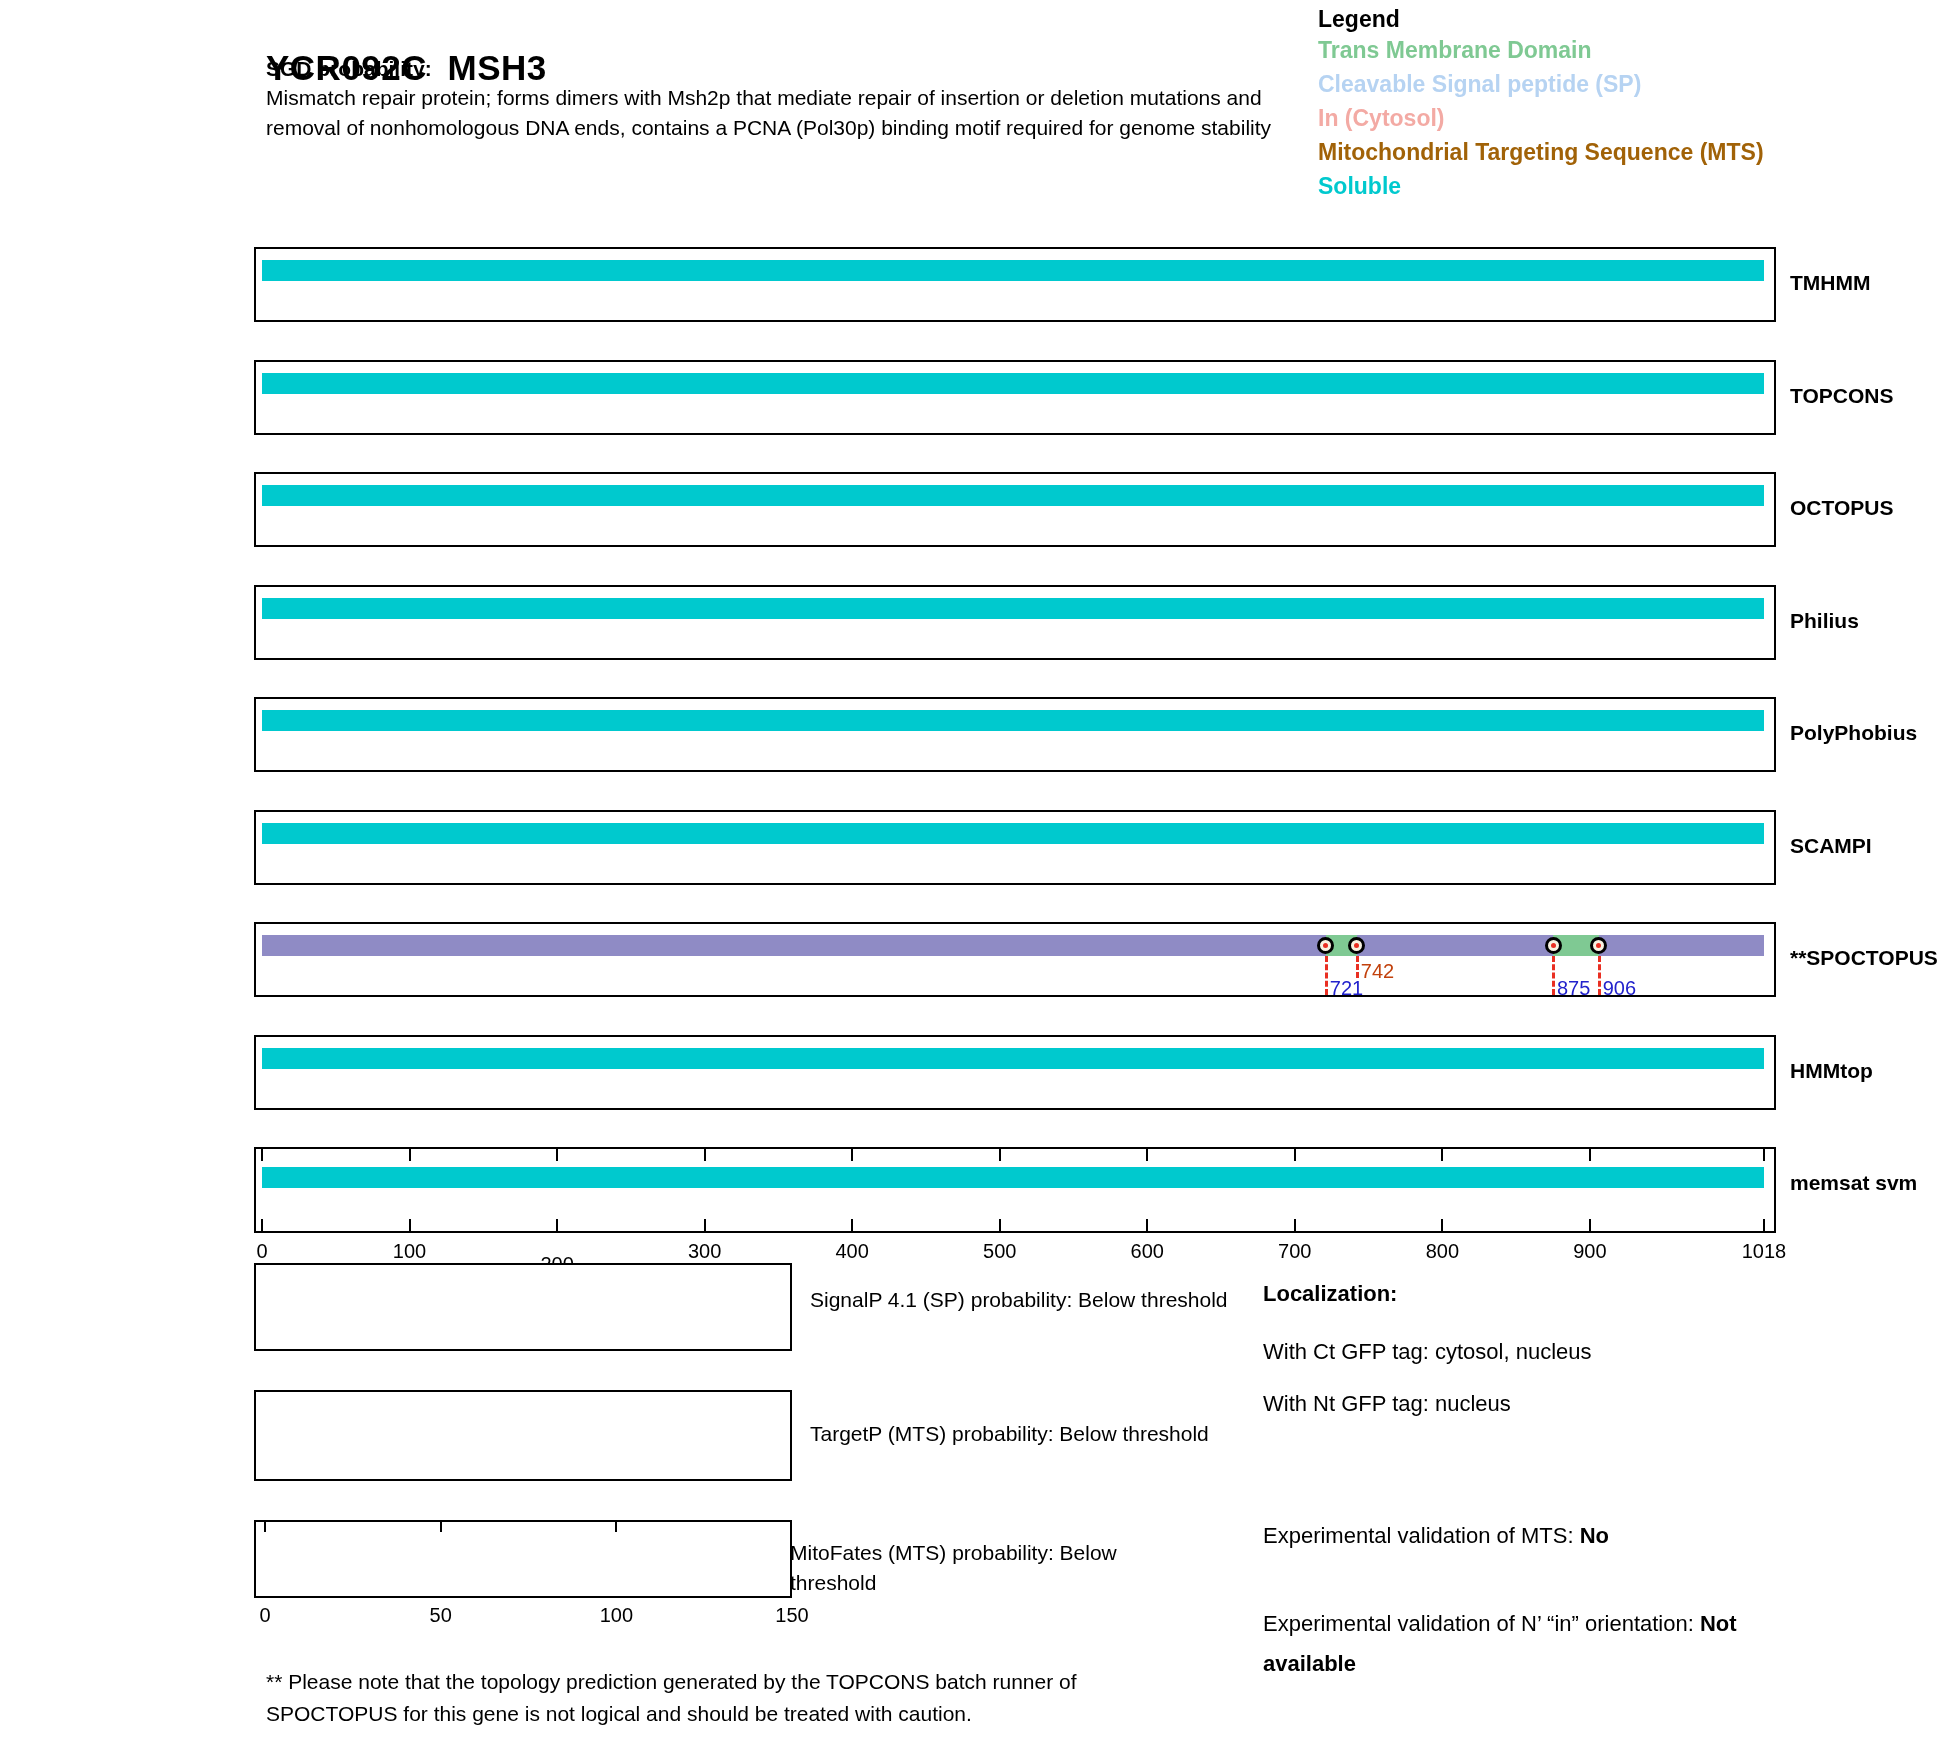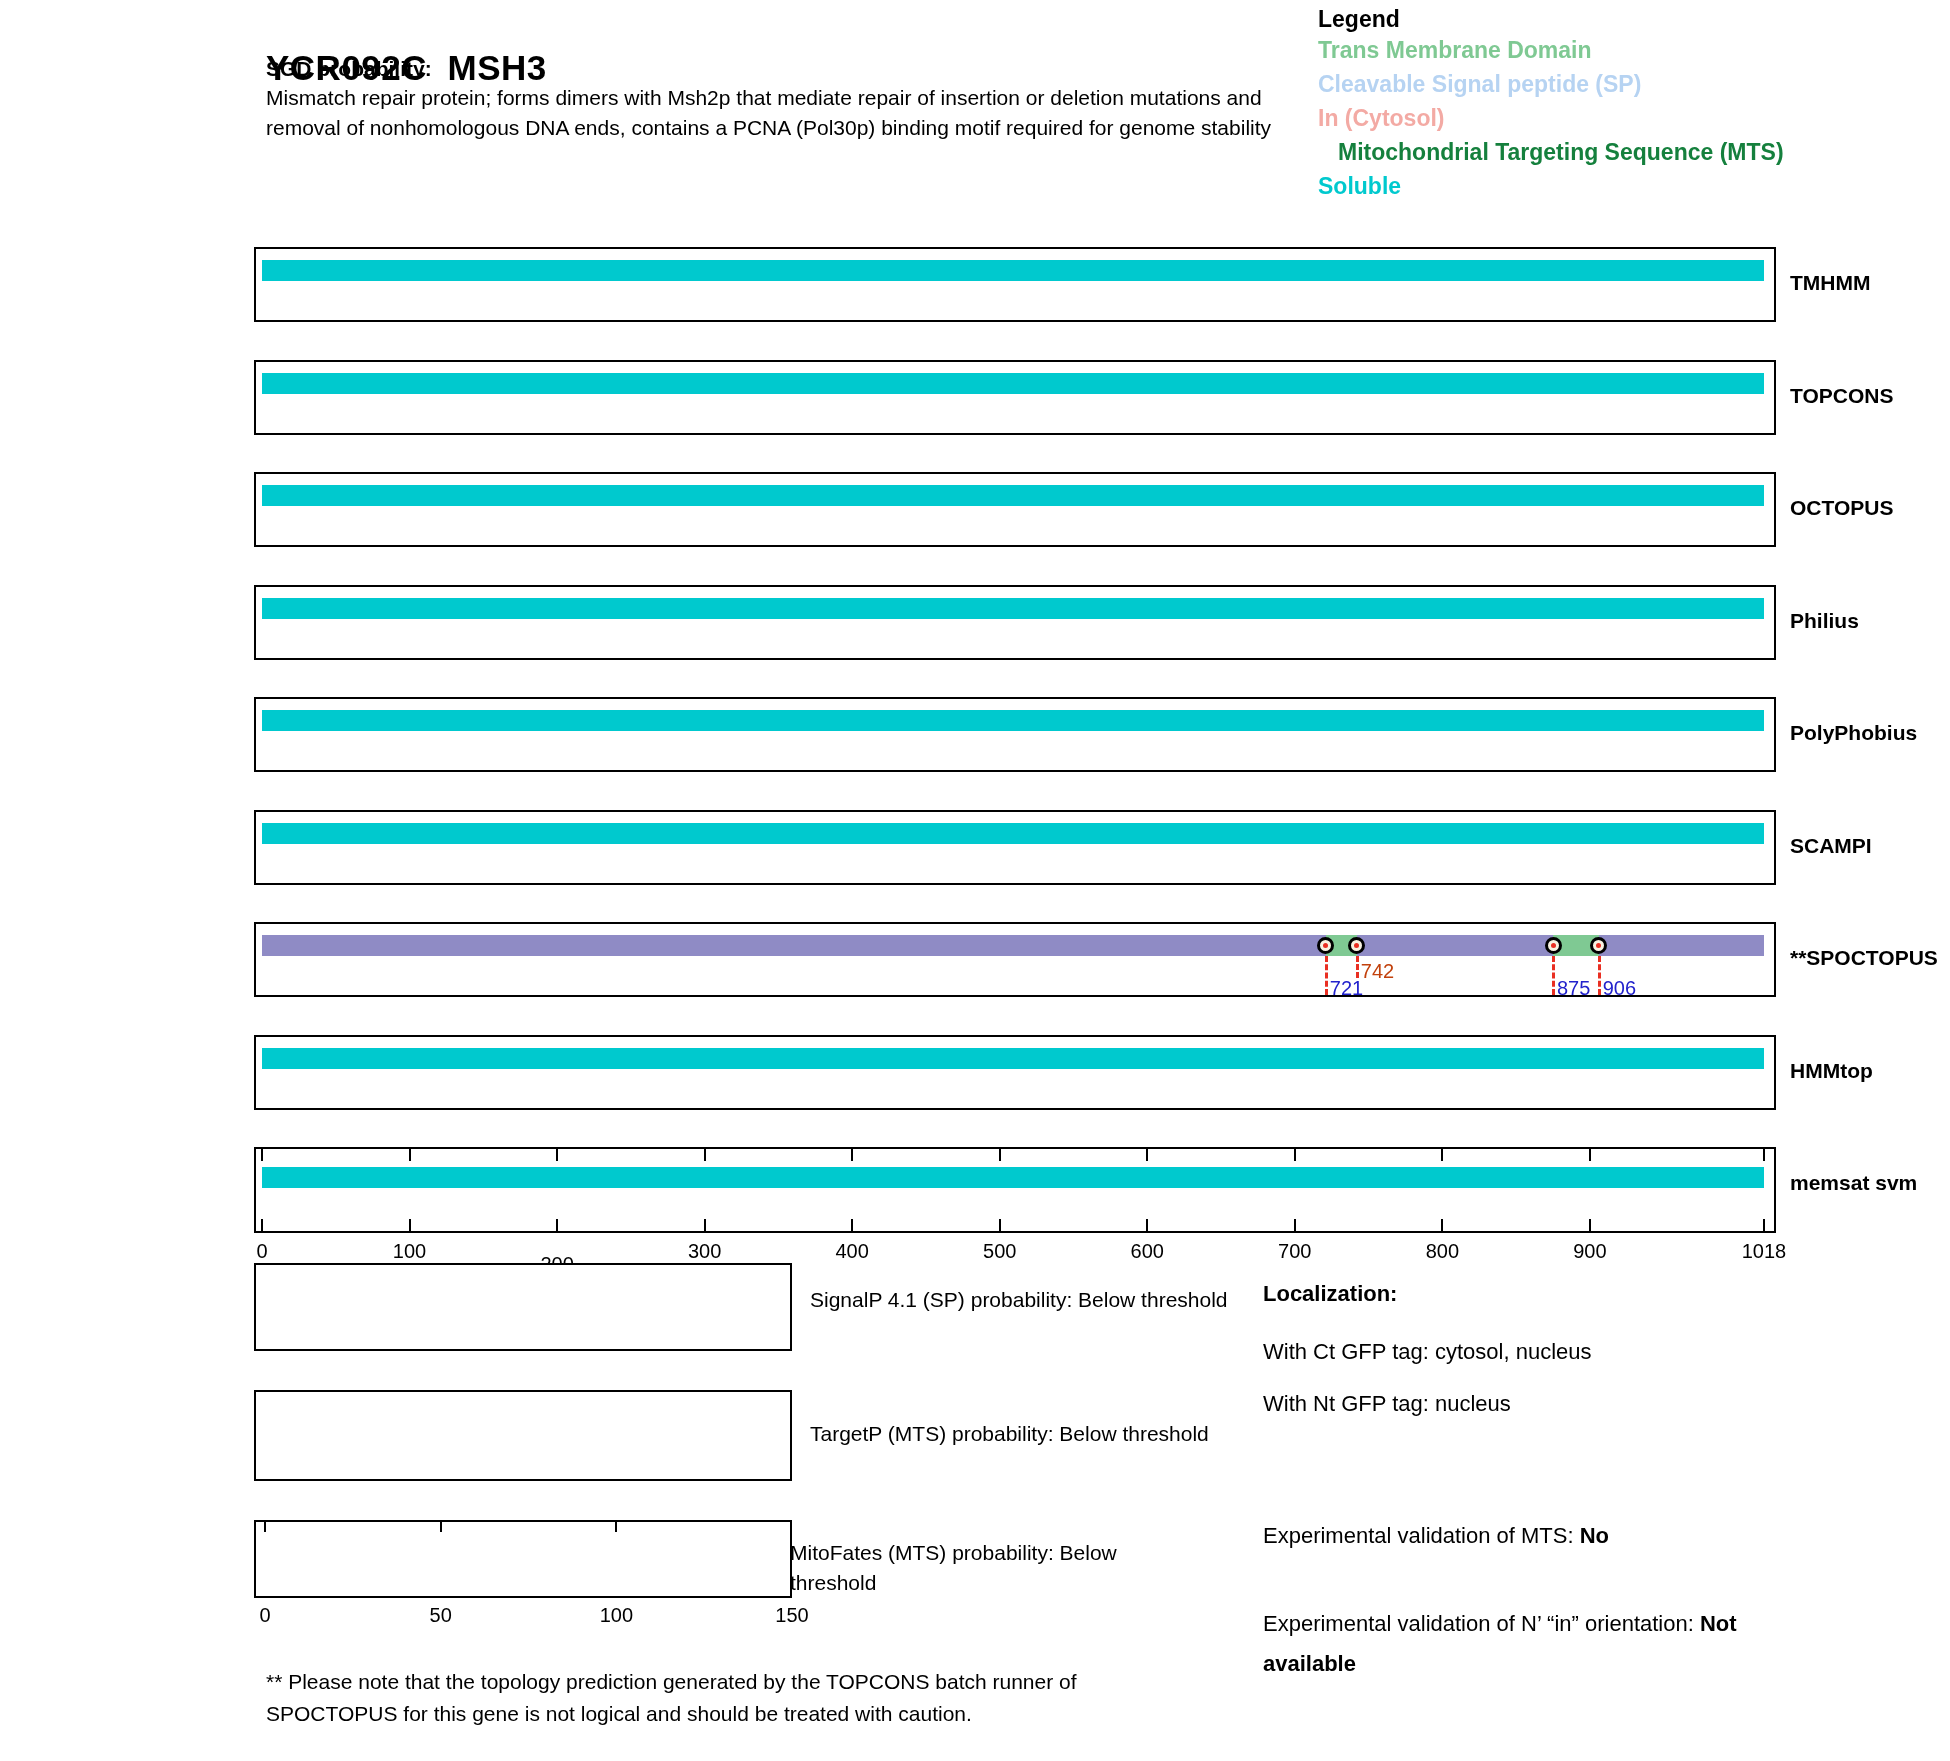--- a/index.html
+++ b/index.html
@@ -36,21 +36,21 @@
 
   <div class="abs title" style="left:266px;top:8px;">YCR092C  MSH3</div>
   <div class="abs sgd-label" style="left:266px;top:57px;">SGD probability:</div>
   <div class="abs desc" style="left:266px;top:83px;width:1040px;">Mismatch repair protein; forms dimers with Msh2p that mediate repair of insertion or deletion mutations and removal of nonhomologous DNA ends, contains a PCNA (Pol30p) binding motif required for genome stability</div>
 
   <div class="abs" style="left:1318px;top:6px;">
     <div class="legend-title">Legend</div>
     <div class="legend-entry" style="color: rgb(127, 201, 147);">Trans Membrane Domain</div>
     <div class="legend-entry" style="color: rgb(182, 211, 242);">Cleavable Signal peptide (SP)</div>
     <div class="legend-entry" style="color: rgb(243, 170, 164);">In (Cytosol)</div>
-    <div class="legend-entry" style="color: #15803d; margin-left: 20px;">Mitochondrial Targeting Sequence (MTS)</div>
+    <div class="legend-entry" style="color: #a16207;">Mitochondrial Targeting Sequence (MTS)</div>
     <div class="legend-entry" style="color: rgb(0, 201, 206);">Soluble</div>
   </div>
 
   <div id="tracks">
       <div class="tbox" style="left: 254px; top: 247px; width: 1522px; height: 75px;"></div>
       <div class="bar" style="left: 262px; top: 260px; width: 1502px; height: 21px; background: rgb(0, 201, 206);"></div>
       <div class="tlabel" style="top: 271px;">TMHMM</div>
       <div class="tbox" style="left: 254px; top: 360px; width: 1522px; height: 75px;"></div>
       <div class="bar" style="left: 262px; top: 373px; width: 1502px; height: 21px; background: rgb(0, 201, 206);"></div>
       <div class="tlabel" style="top: 384px;">TOPCONS</div>

